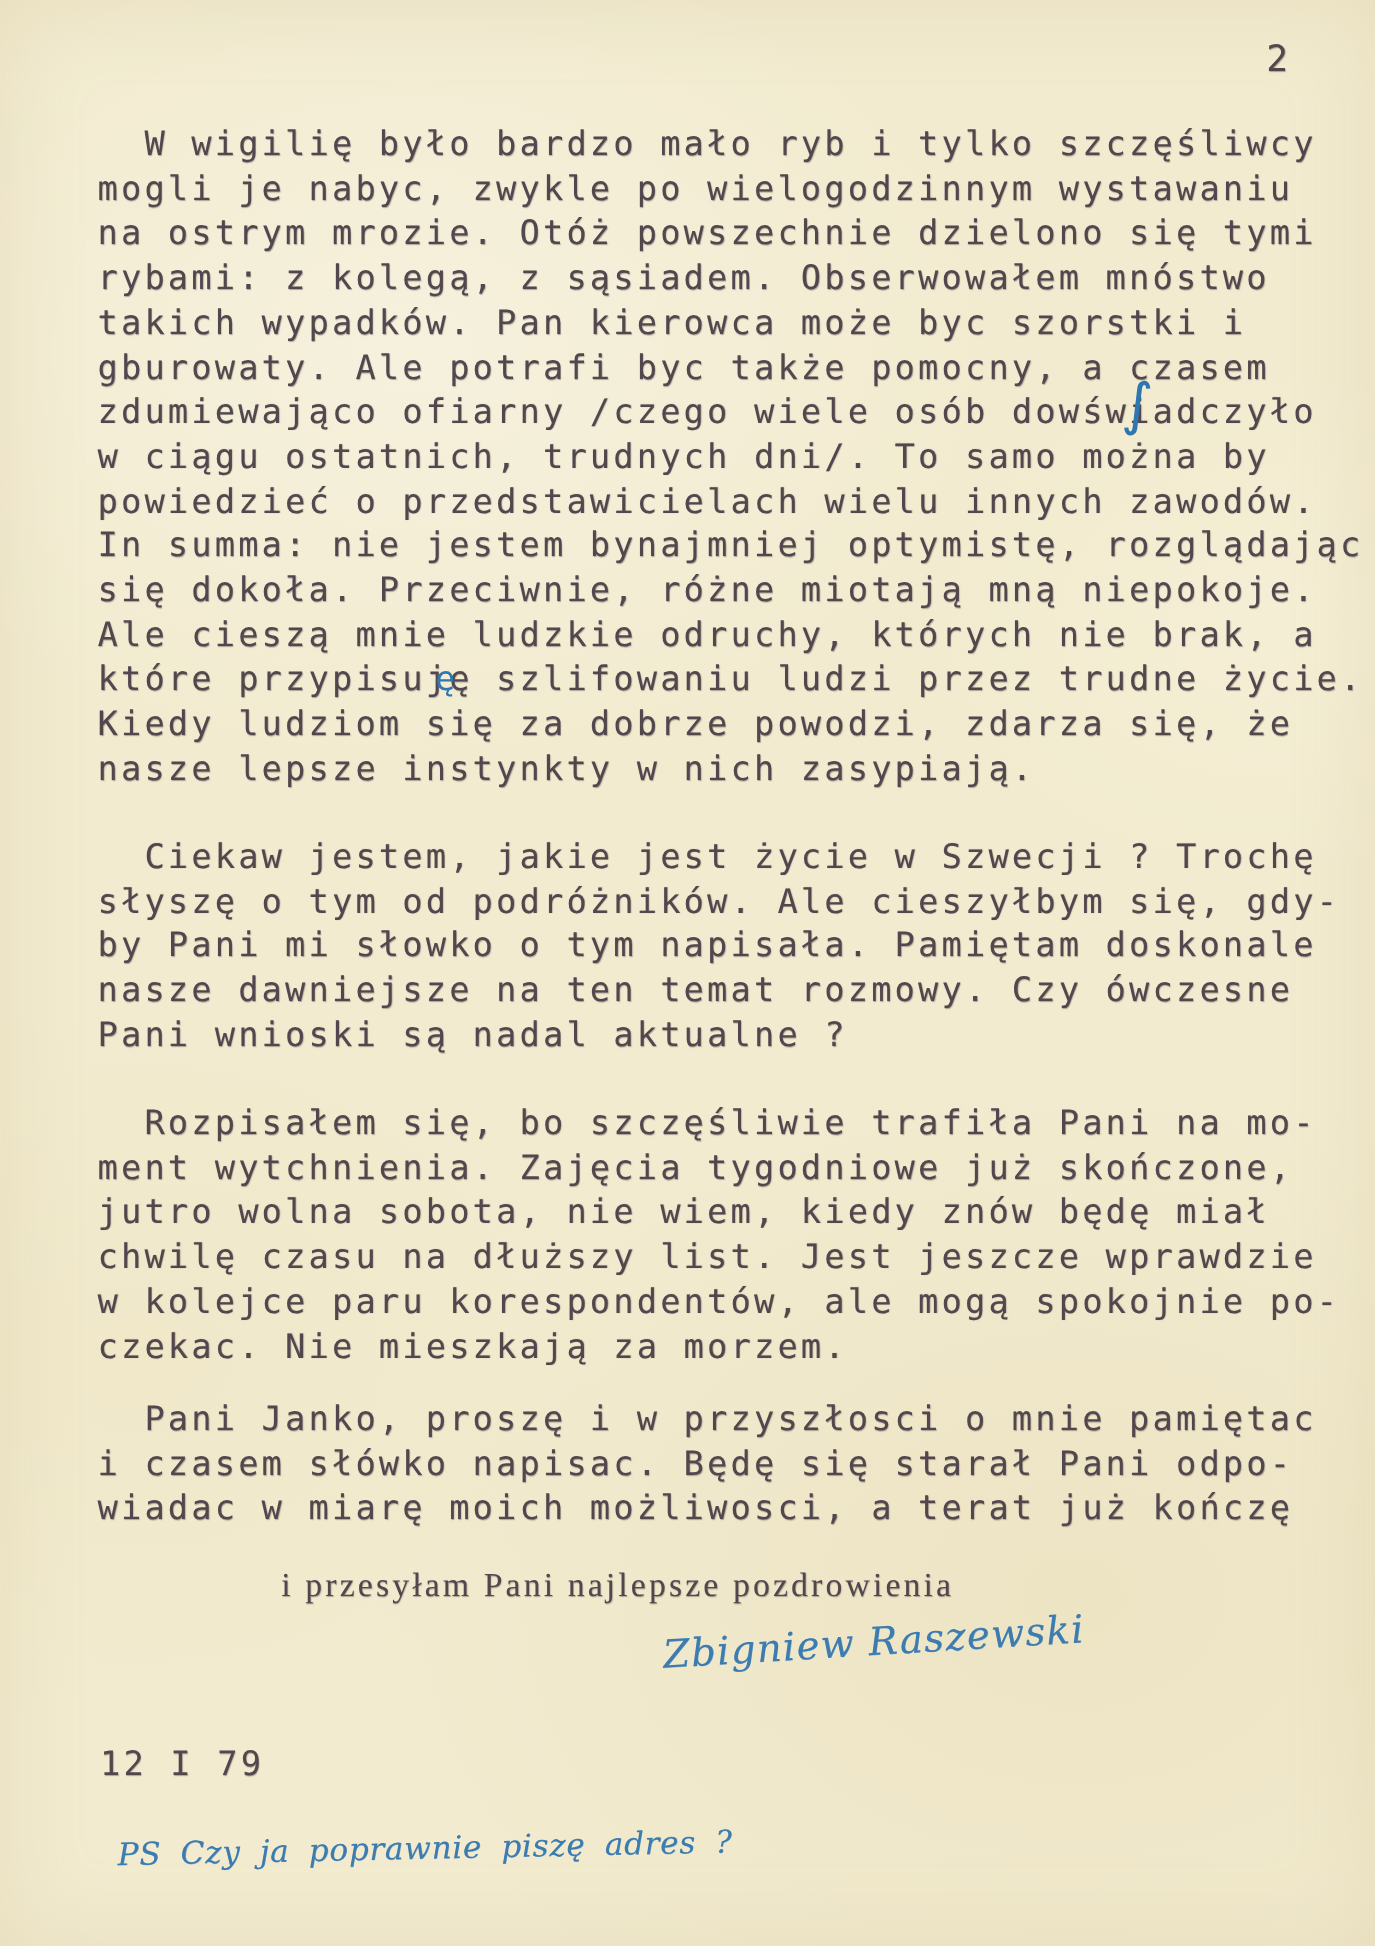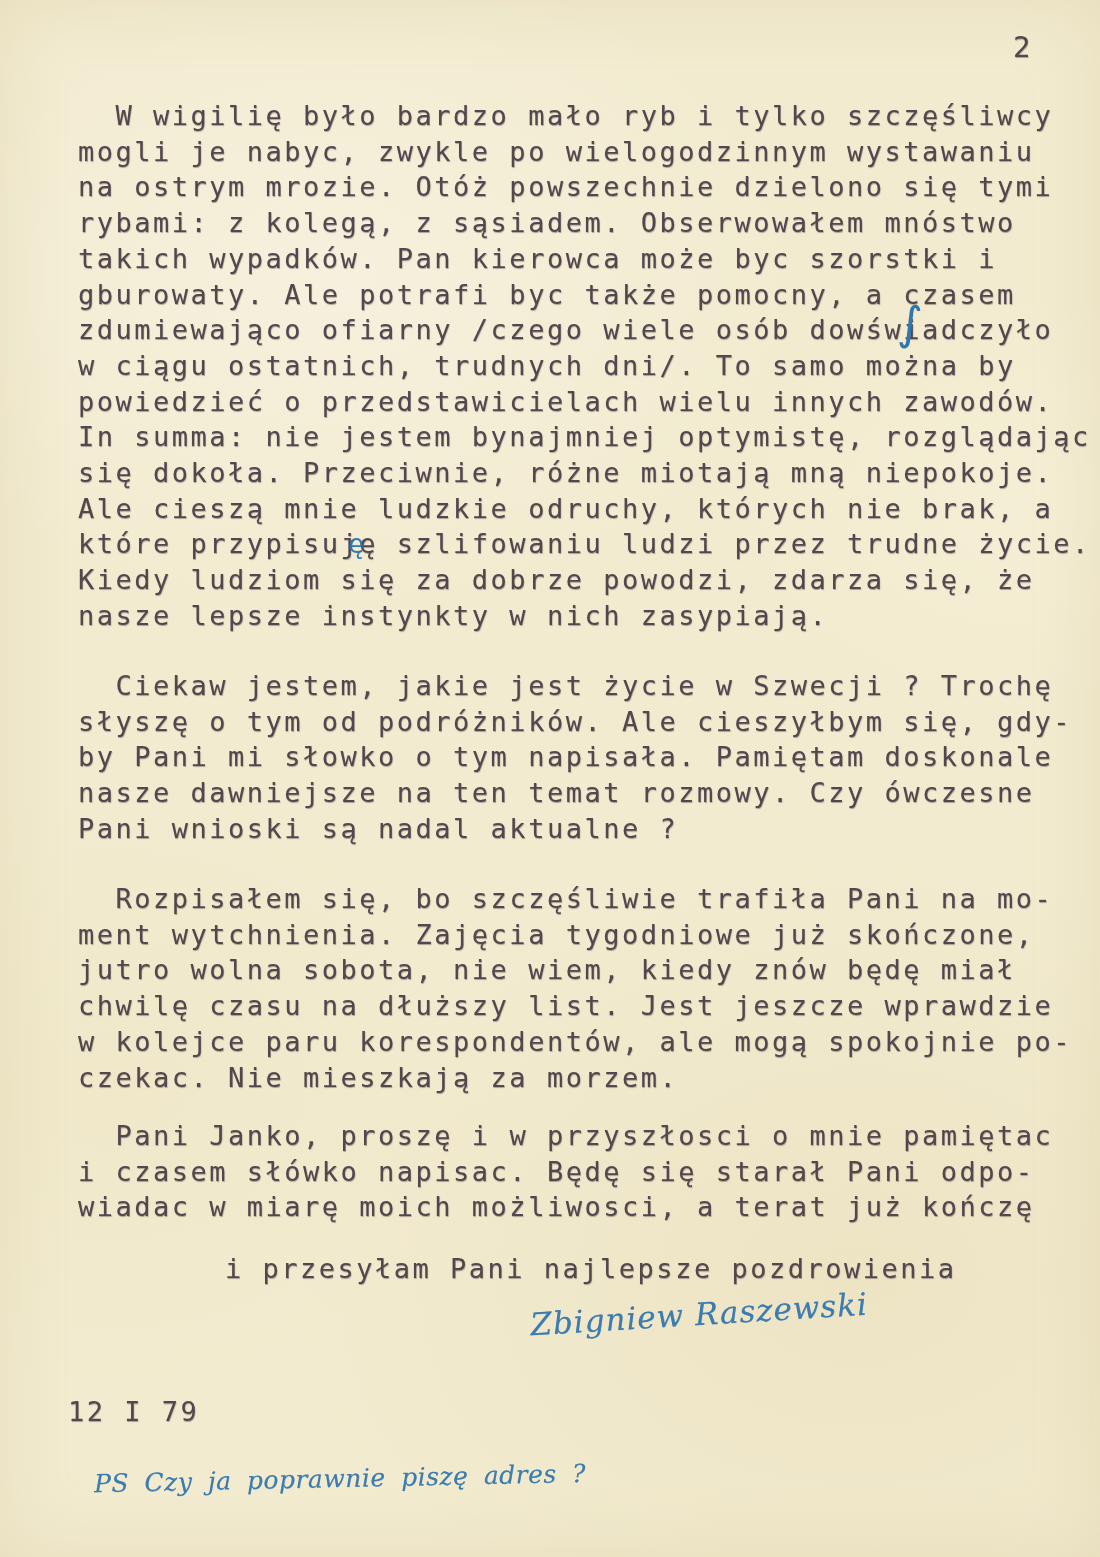--- a/index.html
+++ b/index.html
@@ -31,22 +31,22 @@
     text-shadow: 0.5px 0.6px 0.9px rgba(83,71,78,0.45);
   }
   .page-number {
     left:1013px; top:30px;
     font-size:29px;
   }
   .para-1 { top:98px;  width:1030px; }
   .para-2 { top:668px; width:1030px; }
   .para-3 { top:881px; width:1030px; }
   .para-4 { top:1118px; width:1030px; }
-  .closing { left:225px; top:1251px; }
-  .date-line { left:68px; top:1394px; }
+  .closing { left:225px; top:1251px;font-family:Liberation Serif, serif; }
+  .date-line { left:80px; top:1394px; }
   .handwritten {
     position:absolute;
     font-family:"DejaVu Serif", serif;
     font-style:italic;
     color:#3c7cb0;
   }
   .signature {
     left:530px; top:1296px;
     font-size:31px;
     letter-spacing:1px;

